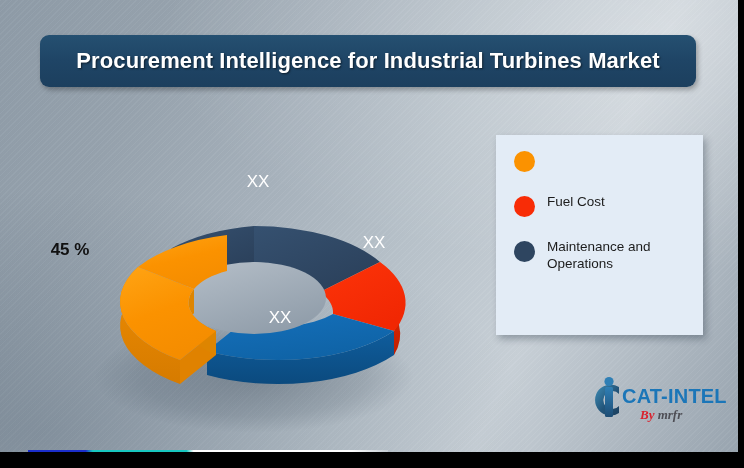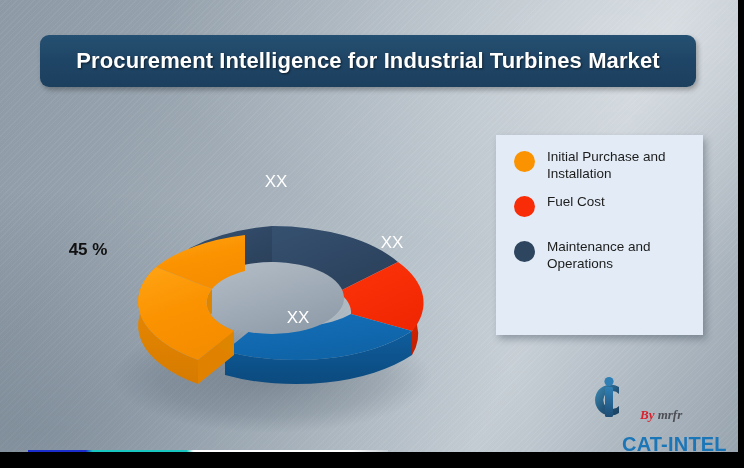--- a/index.html
+++ b/index.html
@@ -73,21 +73,21 @@
     font-weight: bold;
     letter-spacing: 0.1px;
     text-shadow: 1px 1px 2px rgba(0,0,0,0.55);
     white-space: nowrap;
     font-family: "Liberation Sans", sans-serif;
   }
 
   
   #chart-area {
     position: absolute;
-    left: 20px;
+    left: 2px;
     top: 115px;
     width: 480px;
     height: 330px;
     z-index: 3;
   }
   #donut-svg { display: block; }
 
   .slice-label {
     font-family: "Liberation Sans", sans-serif;
     font-size: 17px;
@@ -156,21 +156,20 @@
   #logo-wordmark {
     position: absolute;
     left: 36px;
     top: 9px;
     font-size: 20px;
     font-weight: bold;
     letter-spacing: 0.2px;
     color: #1b76b8;
     font-family: "Liberation Sans", sans-serif;
     white-space: nowrap;
-    margin-top: 48px;
   }
   #logo-tagline {
     position: absolute;
     left: 54px;
     top: 31px;
     font-size: 13px;
     font-style: italic;
     font-weight: bold;
     color: #4e4e55;
     font-family: "Liberation Serif", serif;
@@ -332,22 +331,20 @@
         <text class="slice-label" x="278" y="208">XX</text>
         <text class="slice-label-dark" x="68" y="140">45 %</text>
       </svg>
     </div>
 
     <div id="legend-box">
       <div id="legend-list">
 
         <div class="legend-row">
           <span class="legend-swatch" style="background:#fb9200;"></span>
-          <span class="legend-label">Initial Purchase and
-Installation</span>
         </div>
 
         <div class="legend-row">
           <span class="legend-swatch" style="background:#f82c06;"></span>
           <span class="legend-label">Fuel Cost</span>
         </div>
 
         <div class="legend-row">
           <span class="legend-swatch" style="background:#2e4560;"></span>
           <span class="legend-label">Maintenance and

